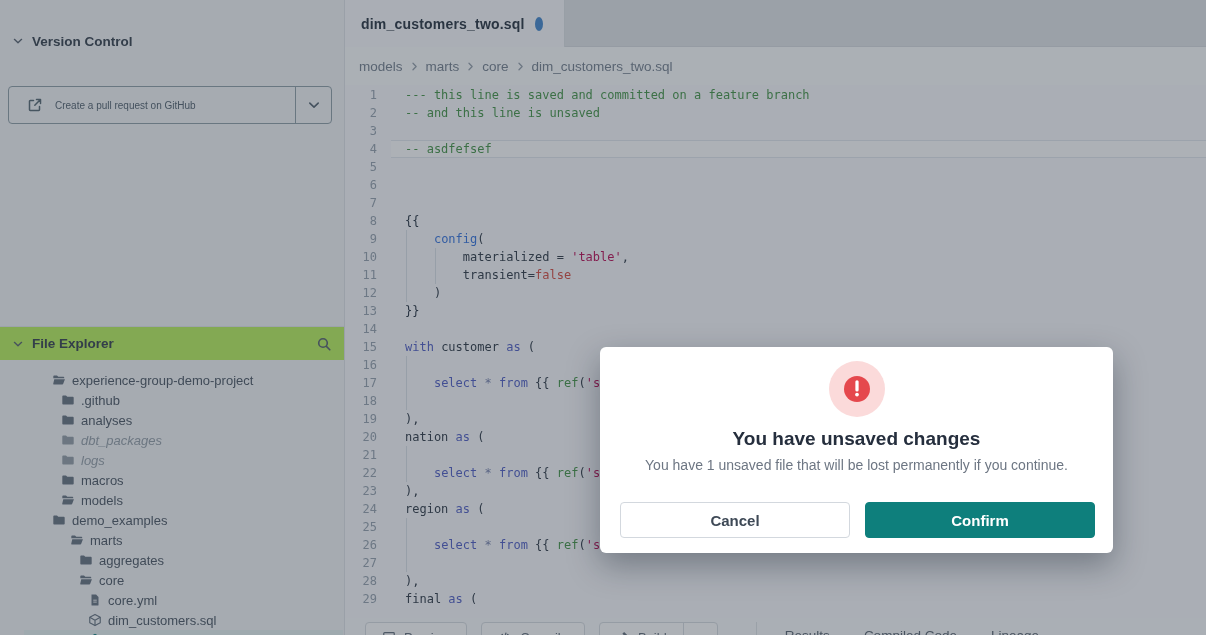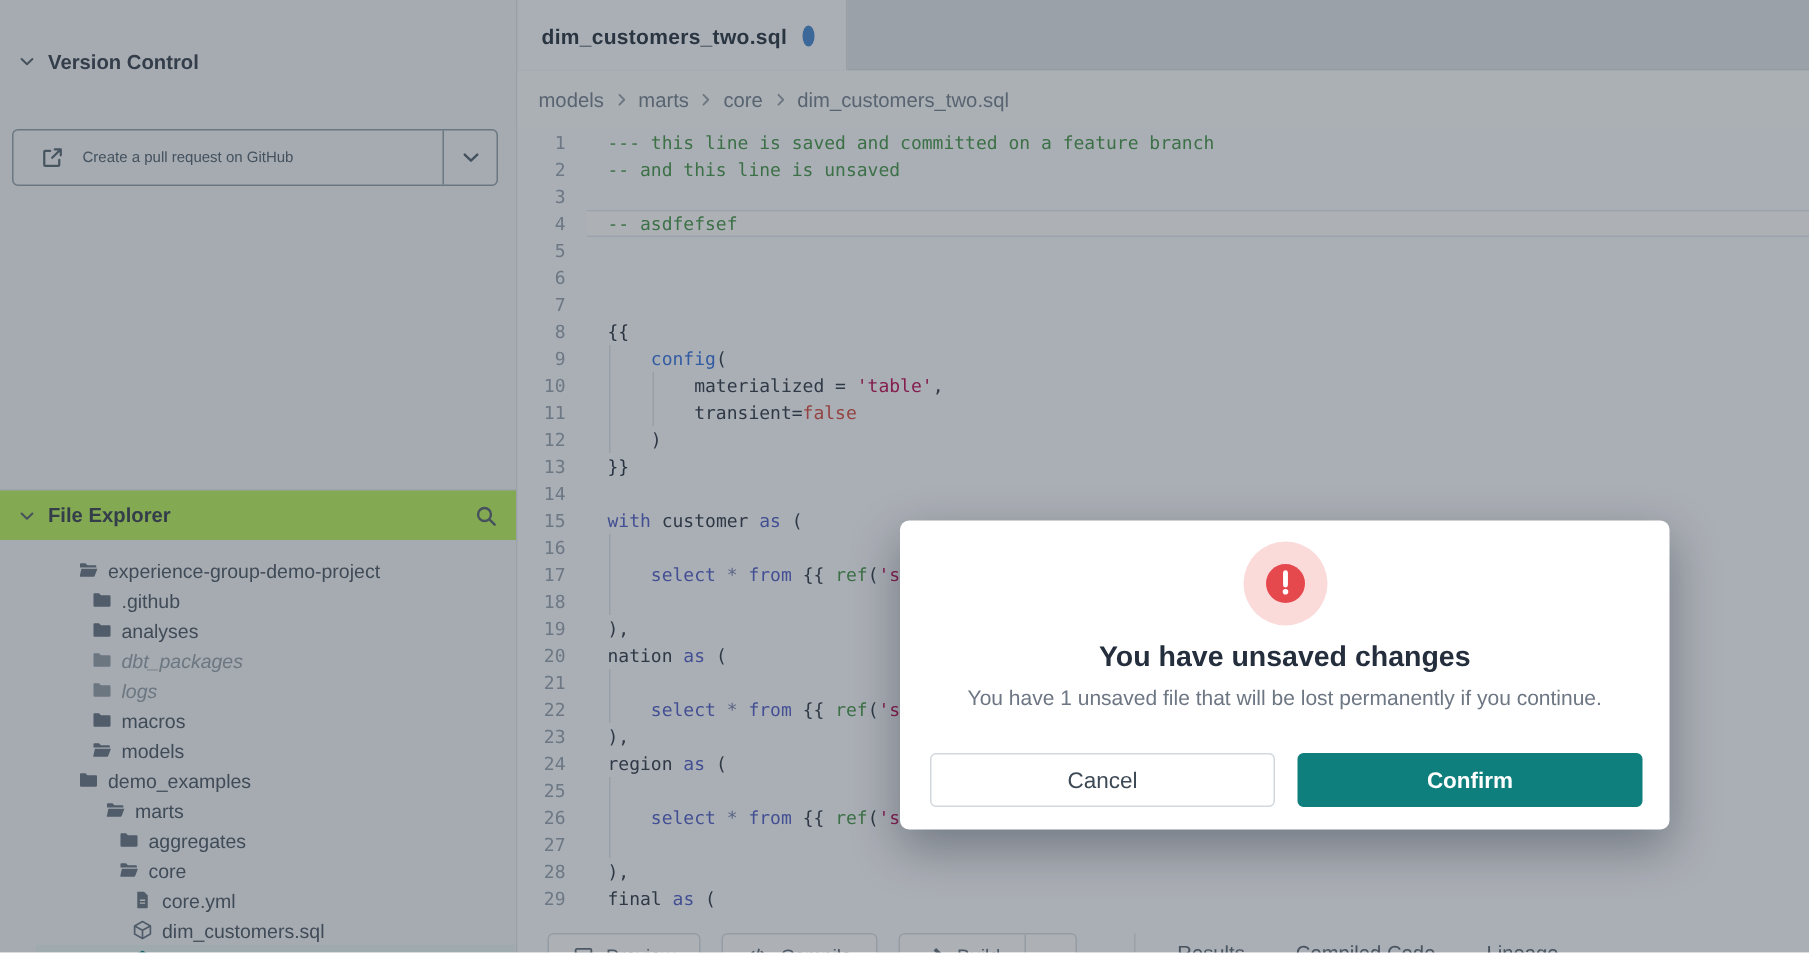--- a/index.html
+++ b/index.html
@@ -102,21 +102,21 @@
   .modal-icon-outer { width:56px; height:56px; border-radius:50%; background:#fbdada;
                       margin:14px auto 0; display:flex; align-items:center;
                       justify-content:center; }
   .modal-icon-inner { width:26px; height:26px; }
   .modal-title { margin-top:11px; font-size:19px; font-weight:bold; color:#252e3d; }
   .modal-body { margin-top:7px; font-size:14px; color:#6d7683; }
   .modal-actions { position:absolute; left:20px; right:18px; bottom:15px; display:flex;
                    gap:15px; }
   .btn { flex:1; height:36px; border-radius:4px; font-size:15px; display:flex;
          align-items:center; justify-content:center; cursor:pointer; }
-  .btn-cancel { background:#fff; border:1px solid #d3d8de; color:#3e4956; font-weight:400; }
+  .btn-cancel { background:#fff; border:1px solid #d3d8de; color:#3e4956; font-weight:700; }
   .btn-confirm { background:#0e7f7c; border:1px solid #0e7f7c; color:#fff; font-weight:bold; }
 </style>
 </head>
 <body>
 
 <div class="app">
 
   <aside class="sidebar">
 
     <div class="section-header vc-header">

